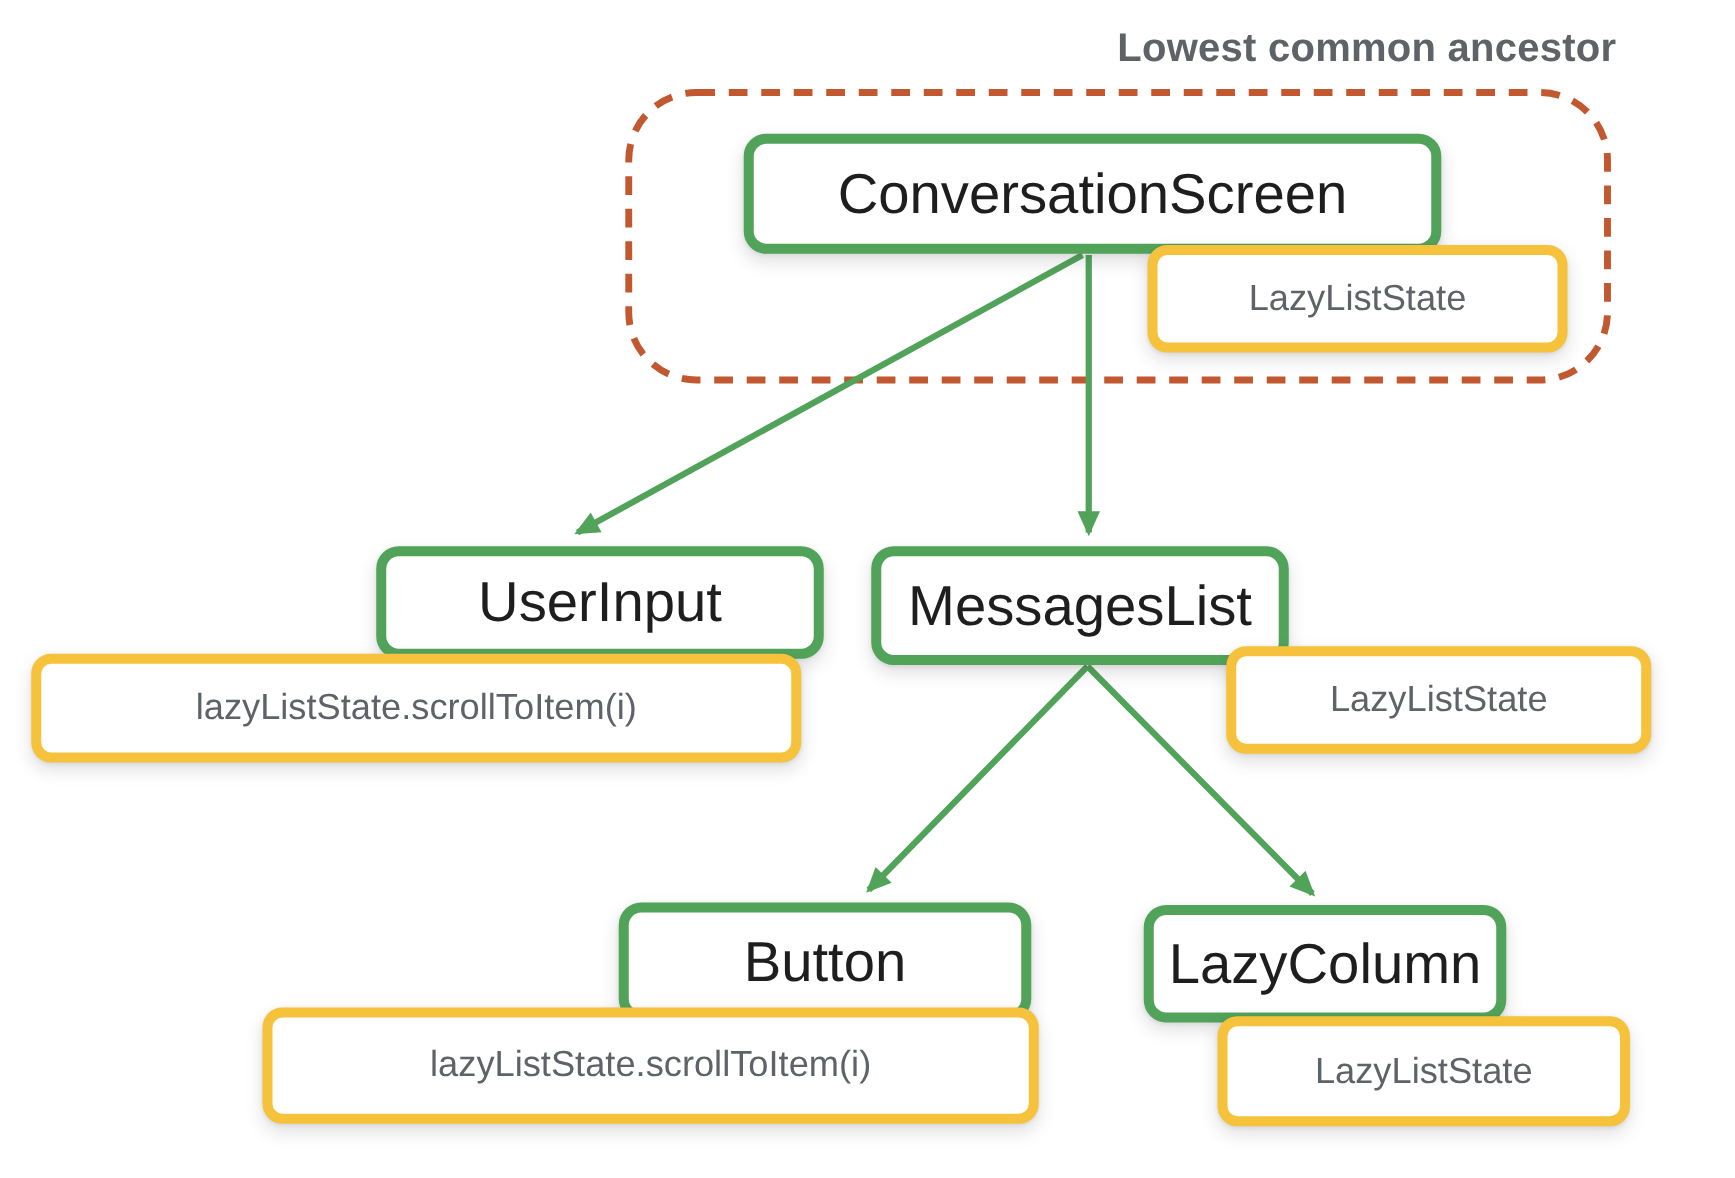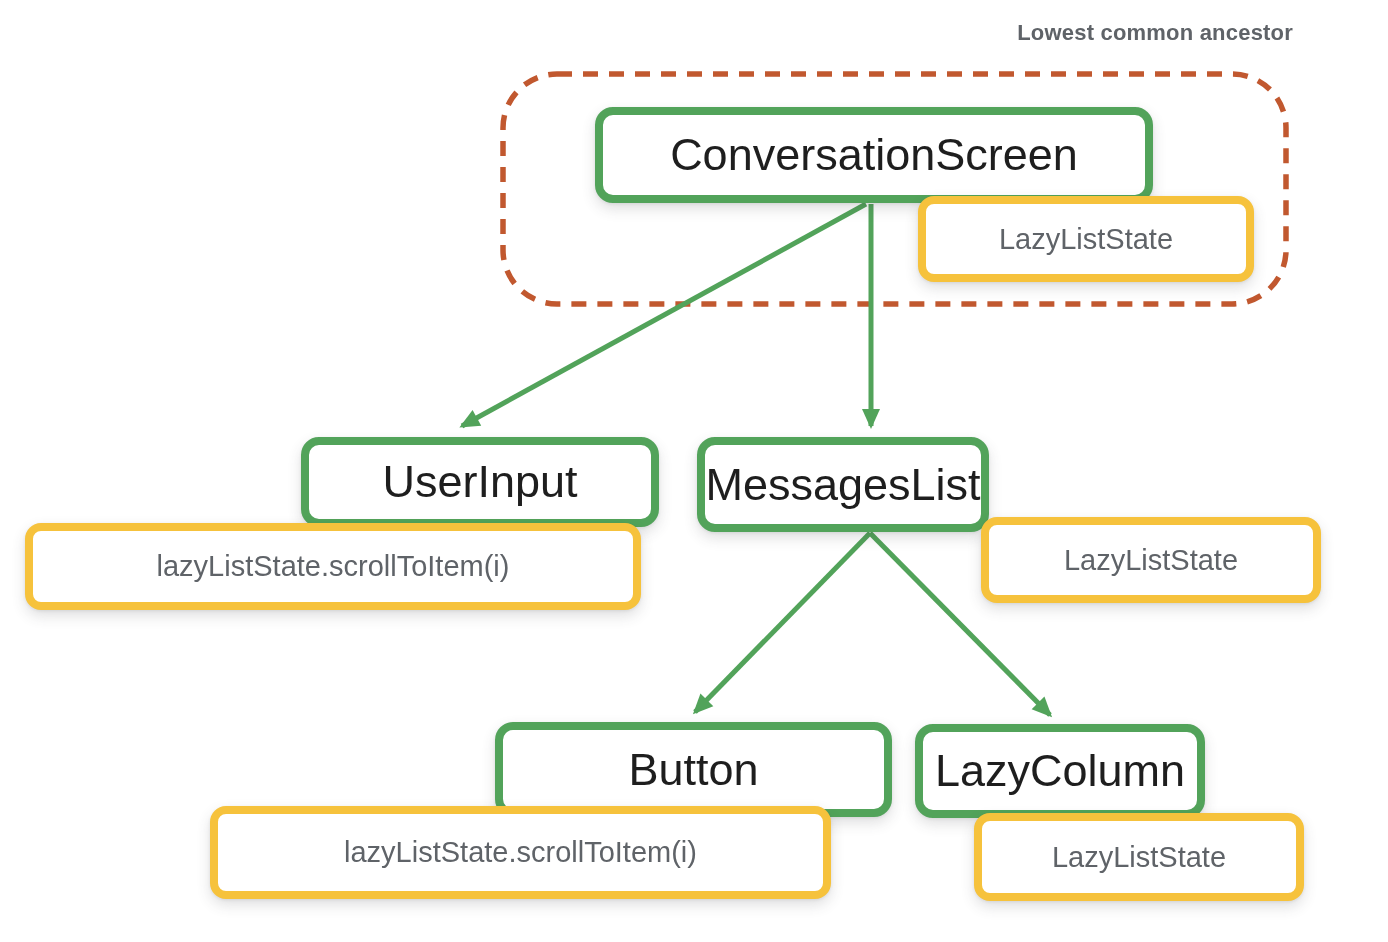--- a/index.html
+++ b/index.html
@@ -15,21 +15,21 @@
   body {
     font-family: "Liberation Sans", "DejaVu Sans", sans-serif;
     width: 1388px; height: 942px; overflow: hidden; position: relative;
   }
   .canvas {
     position: absolute; left: 0; top: 0; width: 1388px; height: 942px;
     background: var(--bg);
   }
   .lca-label {
     position: absolute; top: 20px; left: 0; width: 1293px;
-    text-align: right; font-size: 22px; font-weight: bold;
+    text-align: right; font-size: 32px; font-weight: bold;
     color: var(--gray-text); letter-spacing: 0.2px; z-index: 4;
   }
   svg.layer {
     position: absolute; left: 0; top: 0; width: 1388px; height: 942px;
     z-index: 1;
   }
   .node {
     position: absolute; display: flex; align-items: center; justify-content: center;
     background: #fff; white-space: nowrap;
   }
@@ -39,22 +39,22 @@
     box-shadow: 0 6px 14px rgba(60,64,67,0.16), 0 1px 3px rgba(60,64,67,0.10);
   }
   .ybox {
     border: 8px solid var(--yellow); border-radius: 16px;
     color: var(--gray-text); font-size: 29px; z-index: 3;
     box-shadow: 0 6px 14px rgba(60,64,67,0.16), 0 1px 3px rgba(60,64,67,0.10);
   }
   
   #conversation-screen { left: 595px; top: 107px; width: 558px; height: 96px; }
   #user-input          { left: 301px; top: 437px; width: 358px; height: 90px; }
-  #messages-list       { left: 697px; top: 437px; width: 292px; height: 95px; }
-  #button              { left: 495px; top: 722px; width: 397px; height: 95px; }
+  #messages-list       { left: 697px; top: 437px; width: 334px; height: 95px; }
+  #button              { left: 495px; top: 722px; width: 330px; height: 95px; }
   #lazy-column         { left: 915px; top: 724px; width: 290px; height: 94px; }
   
   #conversation-screen-state { left: 918px; top: 196px; width: 336px; height: 86px; }
   #user-input-event          { left: 25px;  top: 523px; width: 616px; height: 87px; }
   #messages-list-state       { left: 981px; top: 517px; width: 340px; height: 86px; }
   #button-event              { left: 210px; top: 806px; width: 621px; height: 93px; }
   #lazy-column-state         { left: 974px; top: 813px; width: 330px; height: 88px; }
   .edge { stroke: var(--green); stroke-width: 5; fill: none; }
   .boundary { stroke: var(--orange); stroke-width: 5.5; fill: none; stroke-dasharray: 15 11; }
   .ah { fill: var(--green); }

